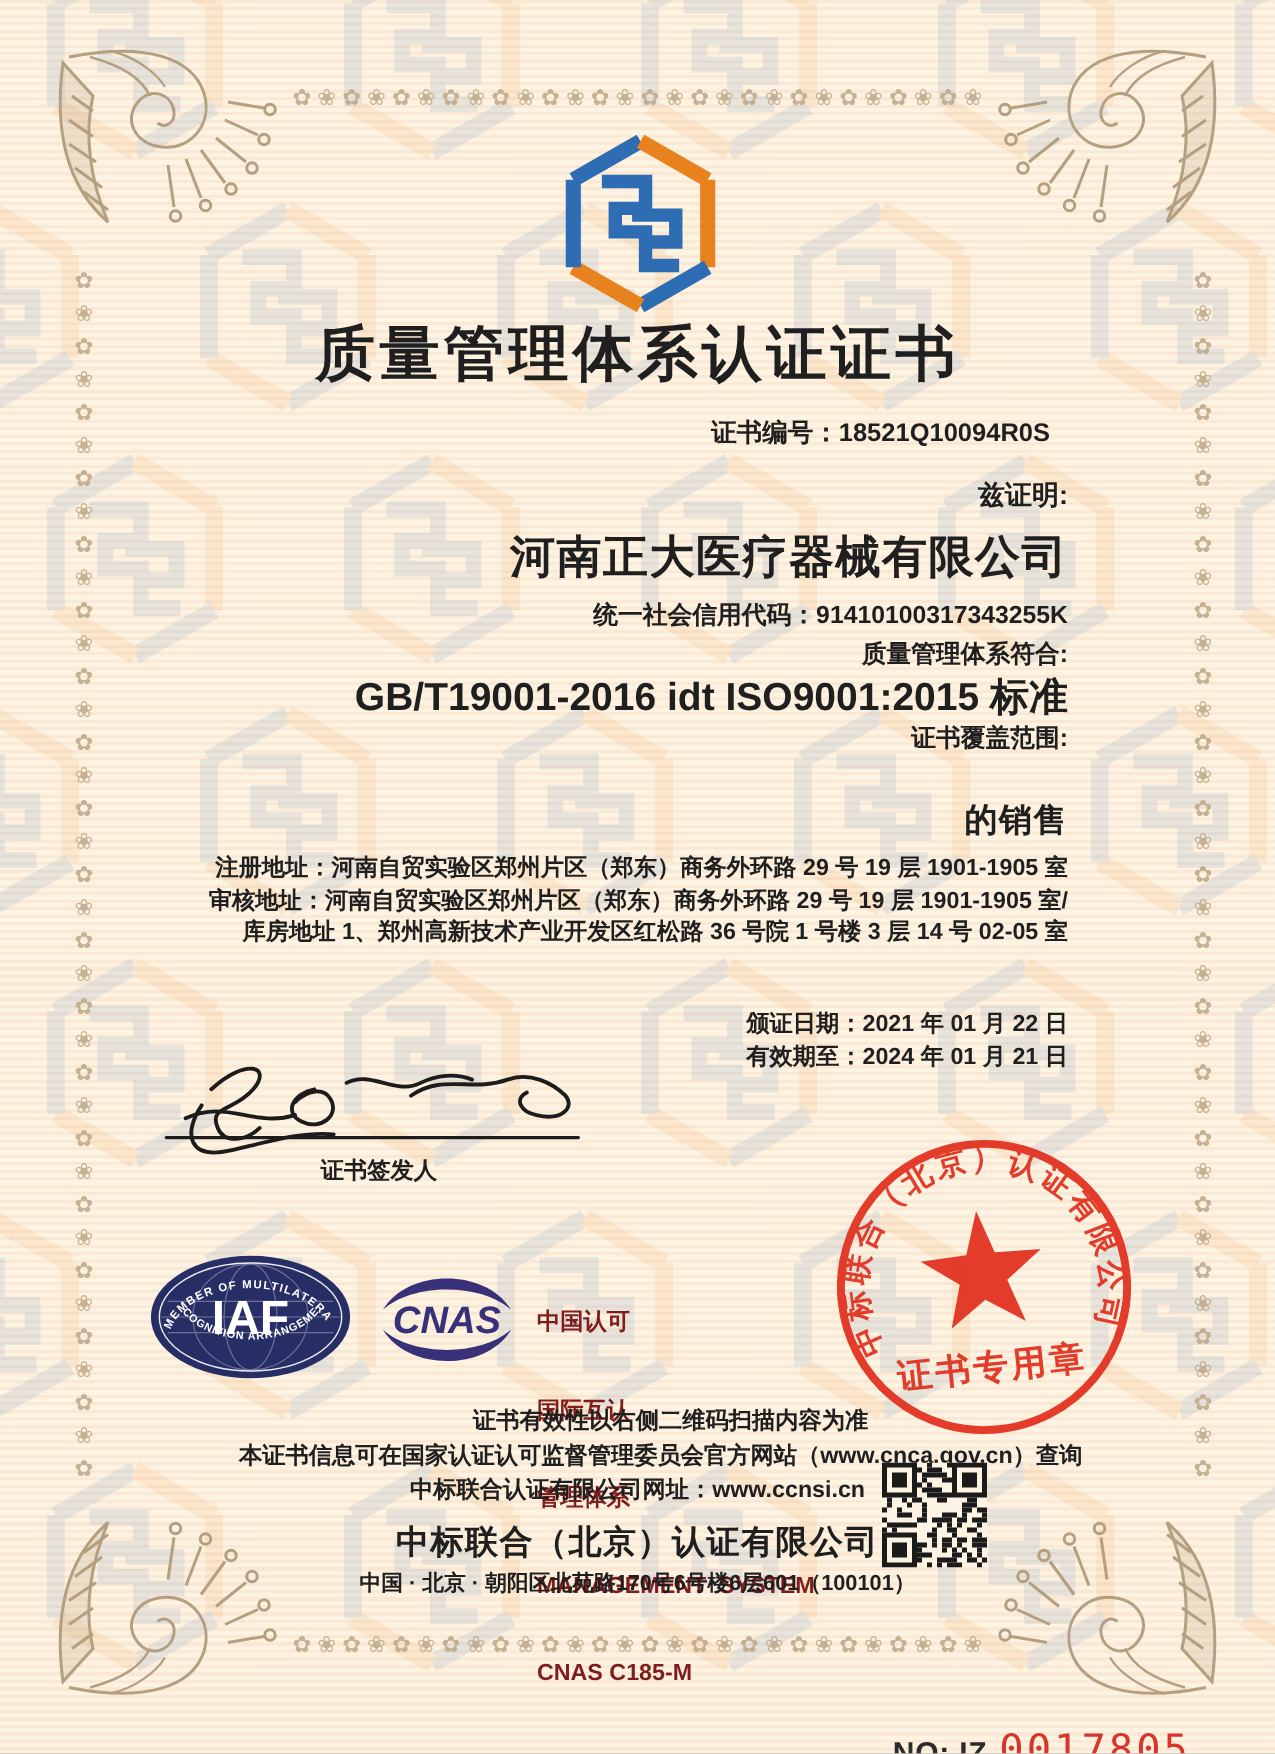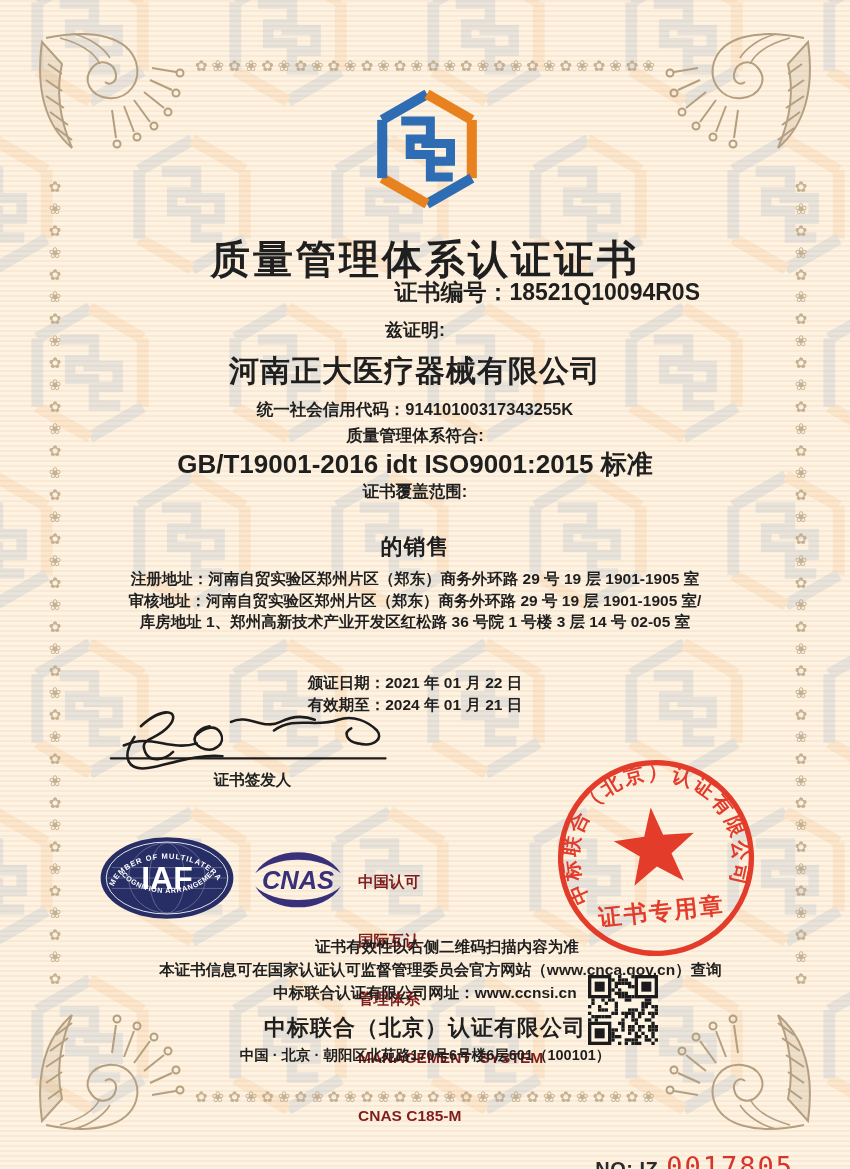--- a/index.html
+++ b/index.html
@@ -22,23 +22,23 @@
   .edge{position:absolute;z-index:2;color:#c0ab8c;font-size:15px;letter-spacing:4px;overflow:hidden;opacity:.9;}
   .edge.h{height:24px;line-height:24px;text-align:center;}
   .edge.top{top:54px;left:195px;right:195px;}
   .edge.bottom{bottom:60px;left:195px;right:195px;}
   .edge.v{width:24px;writing-mode:vertical-rl;text-align:center;letter-spacing:4px;}
   .edge.left{left:40px;top:178px;bottom:178px;}
   .edge.right{right:40px;top:178px;bottom:178px;}
   
   .abs{position:absolute;z-index:3;}
   .logo-main{left:371px;top:84px;width:112px;height:130px;}
-  .title{left:0;right:0;top:232px;text-align:center;font-size:40px;font-weight:700;letter-spacing:3px;}
-  .cert-no{right:150px;top:277px;font-size:23px;font-weight:700;}
-  .col{left:118px;right:138px;text-align:center;}
+  .title{left:0;right:0;top:208px;text-align:center;font-size:40px;font-weight:700;letter-spacing:3px;}
+  .cert-no{right:150px;top:277px;font-size:17px;font-weight:700;}
+  .col{left:118px;right:138px;text-align:right;}
   .attest-label{top:318px;font-size:18px;font-weight:700;}
   .company{top:351px;font-size:30px;font-weight:700;letter-spacing:1px;}
   .credit{top:399px;font-size:16.5px;font-weight:700;}
   .conform{top:425px;font-size:16.5px;font-weight:700;}
   .standard{top:447px;font-size:26px;font-weight:700;}
   .scope-label{top:481px;font-size:16.5px;font-weight:700;}
   .scope1{top:502px;font-size:22px;font-weight:700;letter-spacing:1px;}
   .scope2{top:532px;font-size:22px;font-weight:700;letter-spacing:1px;}
   .addr{top:568px;font-size:15.5px;font-weight:600;line-height:21.5px;}
   .dates{top:672px;font-size:15.5px;font-weight:700;line-height:22px;}

